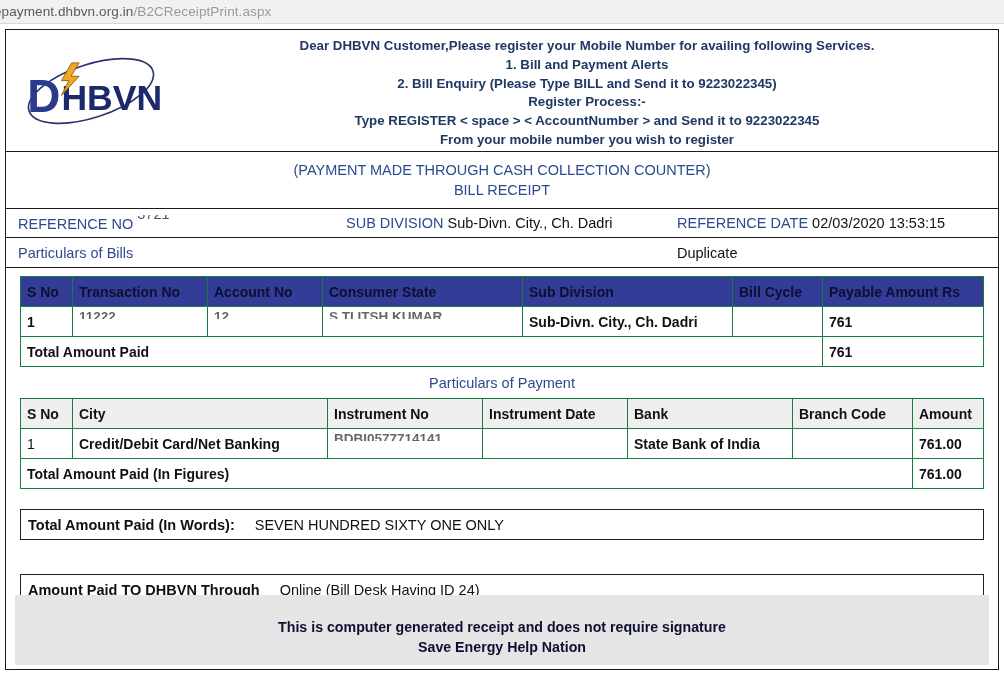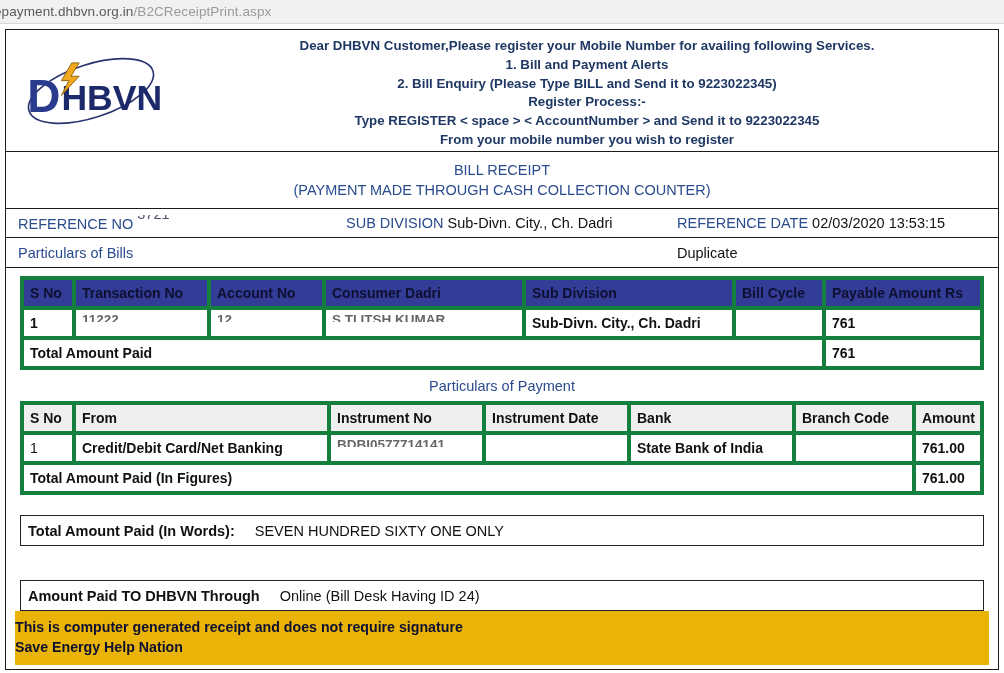--- a/index.html
+++ b/index.html
@@ -129,21 +129,21 @@
 
   
   .tbl-wrap { padding: 0 14px; }
   table.grid {
     width: 100%;
     border-collapse: collapse;
     table-layout: fixed;
     font-size: 14px;
   }
   table.grid th, table.grid td {
-    border: 4px solid #15803d;
+    border: 1px solid #15803d;
     padding: 4px 6px;
     text-align: left;
     vertical-align: middle;
     height: 30px;
     overflow: hidden;
     white-space: nowrap;
   }
   table.grid thead th {
     background: #333c96;
     color: #0d1030;
@@ -183,24 +183,24 @@
   }
   .linebox b { font-weight: bold; }
   .linebox span.rest { font-weight: normal; margin-left: 20px; }
 
   
   .footer {
     position: absolute;
     left: 9px;
     right: 9px;
     bottom: 4px;
-    background: #eab308;
+    background: #e5e5e5;
     color: #0d1030;
-    text-align: left;
-    padding: 6px 0 8px 0;
+    text-align: center;
+    padding: 22px 0 8px 0;
     font-size: 14.2px;
     font-weight: bold;
     line-height: 20px;
   }
 
   
   .cell-redact { position: relative; }
   .cell-redact .ghost {
     position: absolute;
     left: 6px; top: 3px;
@@ -236,22 +236,22 @@
       <div>Dear DHBVN Customer,Please register your Mobile Number for availing following Services.</div>
       <div>1. Bill and Payment Alerts</div>
       <div>2. Bill Enquiry (Please Type BILL and Send it to 9223022345)</div>
       <div>Register Process:-</div>
       <div>Type REGISTER &lt; space &gt; &lt; AccountNumber &gt; and Send it to 9223022345</div>
       <div>From your mobile number you wish to register</div>
     </div>
   </div>
 
   <div class="title-block">
+    <div>(PAYMENT MADE THROUGH CASH COLLECTION COUNTER)</div>
     <div>BILL RECEIPT</div>
-    <div>(PAYMENT MADE THROUGH CASH COLLECTION COUNTER)</div>
   </div>
 
   <div class="ref-row">
     <div class="ref-seg a">
       <span class="lbl">REFERENCE NO</span>
       <span class="redact-inline"><span>3721</span></span>
     </div>
     <div class="ref-seg b">
       <span class="lbl">SUB DIVISION</span>
       <span class="val">Sub-Divn. City., Ch. Dadri</span>
@@ -278,21 +278,21 @@
         <col style="width:200px">
           <col style="width:210px">
           <col style="width:90px">
           <col>
       </colgroup>
       <thead>
         <tr>
           <th>S No</th>
           <th>Transaction No</th>
           <th>Account No</th>
-          <th>Consumer Dadri</th>
+          <th>Consumer State</th>
           <th>Sub Division</th>
           <th>Bill Cycle</th>
           <th>Payable Amount Rs</th>
         </tr>
       </thead>
       <tbody>
         <tr>
           <td>1</td>
           <td class="cell-redact">
             <span class="ghost"><span>11222</span></span>
@@ -324,21 +324,21 @@
           <col style="width:255px">
           <col style="width:155px">
         <col style="width:145px">
           <col style="width:165px">
           <col style="width:120px">
           <col>
       </colgroup>
       <thead>
         <tr>
           <th>S No</th>
-          <th>From</th>
+          <th>City</th>
           <th>Instrument No</th>
           <th>Instrument Date</th>
           <th>Bank</th>
           <th>Branch Code</th>
           <th>Amount</th>
         </tr>
       </thead>
       <tbody>
         <tr>
           <td class="normal">1</td>

